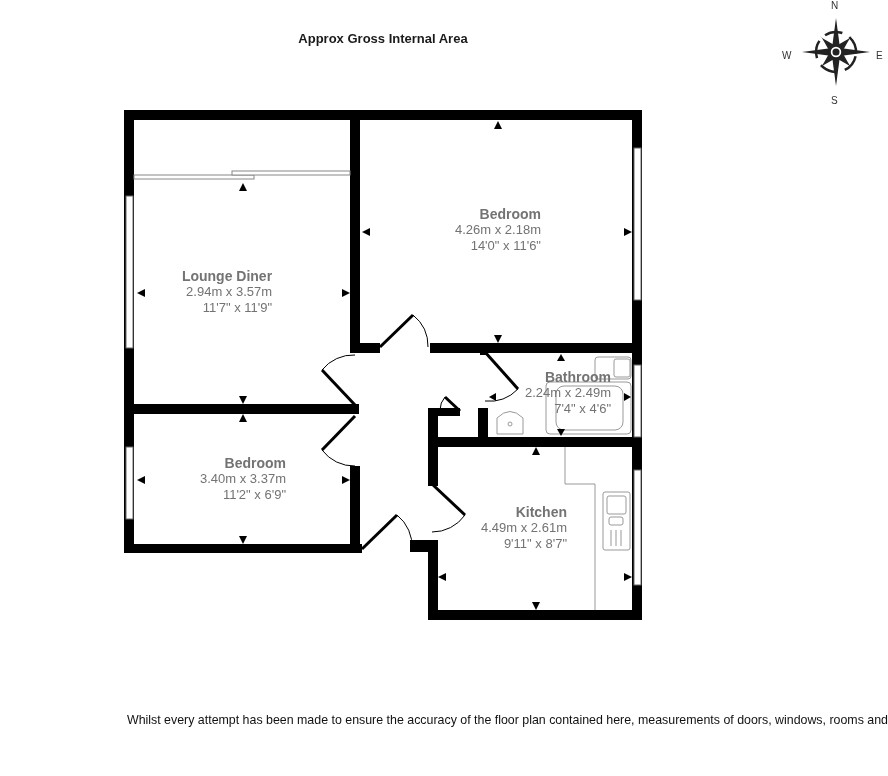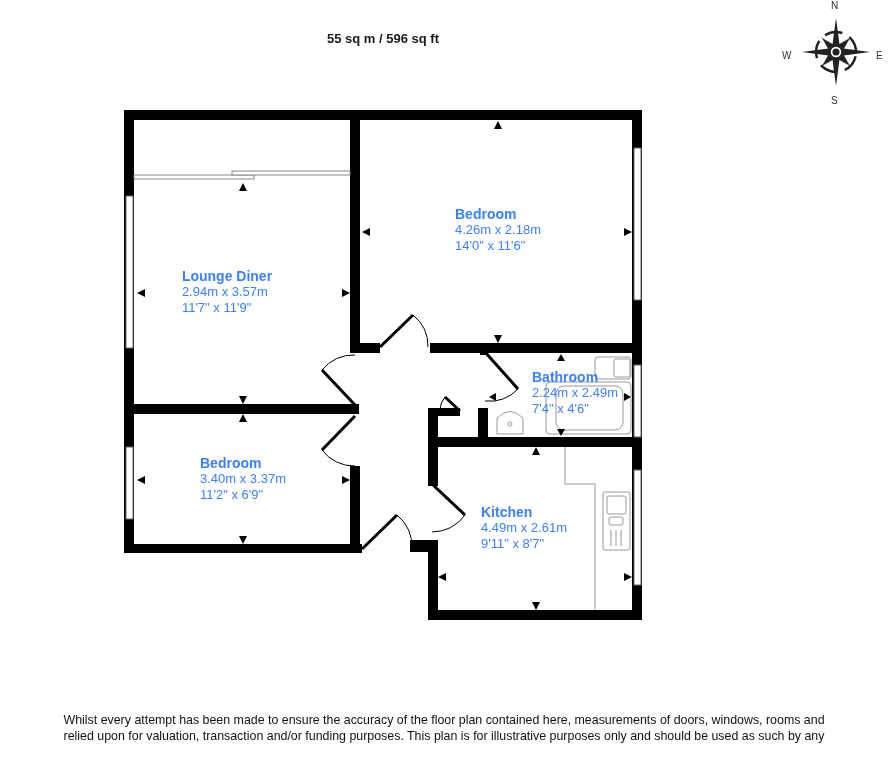--- a/index.html
+++ b/index.html
@@ -1,28 +1,28 @@
 <!DOCTYPE html>
 <html><head>
 <meta charset="utf-8">
 <style>
   html, body { margin: 0; padding: 0; background: #ffffff; }
   body { width: 888px; height: 776px; position: relative; overflow: hidden; font-family: "Liberation Sans", sans-serif; color: #1a1a1a; }
   .title { position: absolute; left: 230px; top: 31px; width: 306px; text-align: center; font-weight: bold; font-size: 13px; line-height: 15px; color: #1a1a1a; }
   .compass-label { position: absolute; font-size: 10px; color: #333; }
   svg.plan { position: absolute; left: 0; top: 0; }
-  .room-label { position: absolute; text-align: left; font-size: 13px; line-height: 16px; color: #3b82f6; white-space: nowrap; transform: translateX(-50%); }
+  .room-label { position: absolute; text-align: right; font-size: 13px; line-height: 16px; color: #737373; white-space: nowrap; transform: translateX(-50%); }
   .room-label .name { font-weight: bold; font-size: 14px; }
-  .disclaimer { position: absolute; left: 0; top: 712px; width: 888px; text-align: center; font-size: 12.4px; line-height: 16px; color: #111; }
+  .disclaimer { position: absolute; left: 0; top: 712px; width: 888px; text-align: right; font-size: 12.4px; line-height: 16px; color: #111; }
 </style>
 </head>
 <body>
 
 <div class="title">
-  <div>55 sq m / 596 sq ft</div>
+  <div>Approx Gross Internal Area</div>
 </div>
 
 <div>
   <svg style="position:absolute;left:796px;top:12px;" width="80" height="80" viewBox="-40 -40 80 80">
     <circle cx="0" cy="0" r="20" fill="none" stroke="#222" stroke-width="2.5" stroke-dasharray="18 8" transform="rotate(12)"></circle>
     <polygon points="0,-34 4,-4 0,0 -4,-4" fill="#222"></polygon>
     <polygon points="0,34 4,4 0,0 -4,4" fill="#222"></polygon>
     <polygon points="34,0 4,4 0,0 4,-4" fill="#222"></polygon>
     <polygon points="-34,0 -4,4 0,0 -4,-4" fill="#222"></polygon>
     <polygon points="16,-16 3,-2 0,0 2,-3" fill="#222"></polygon>
@@ -167,32 +167,31 @@
 <div class="room-label" style="left:227px;top:268px;">
   <div class="name">Lounge Diner</div>
   <div>2.94m x 3.57m</div>
   <div>11'7" x 11'9"</div>
 </div>
 <div class="room-label" style="left:498px;top:206px;">
   <div class="name">Bedroom</div>
   <div>4.26m x 2.18m</div>
   <div>14'0" x 11'6"</div>
 </div>
-<div class="room-label" style="left:568px;top:369px;margin-left:7px;">
+<div class="room-label" style="left:568px;top:369px;">
   <div class="name">Bathroom</div>
   <div>2.24m x 2.49m</div>
   <div>7'4" x 4'6"</div>
 </div>
 <div class="room-label" style="left:243px;top:455px;">
   <div class="name">Bedroom</div>
   <div>3.40m x 3.37m</div>
   <div>11'2" x 6'9"</div>
 </div>
 <div class="room-label" style="left:524px;top:504px;">
   <div class="name">Kitchen</div>
   <div>4.49m x 2.61m</div>
   <div>9'11" x 8'7"</div>
 </div>
 
 <div class="disclaimer">
   <div>Whilst every attempt has been made to ensure the accuracy of the floor plan contained here, measurements of doors, windows, rooms and</div>
-  <div>relied upon for valuation, transaction and/or funding purposes. This plan is for illustrative purposes only and should be used as such by any</div>
 </div>
 
 </body></html>

